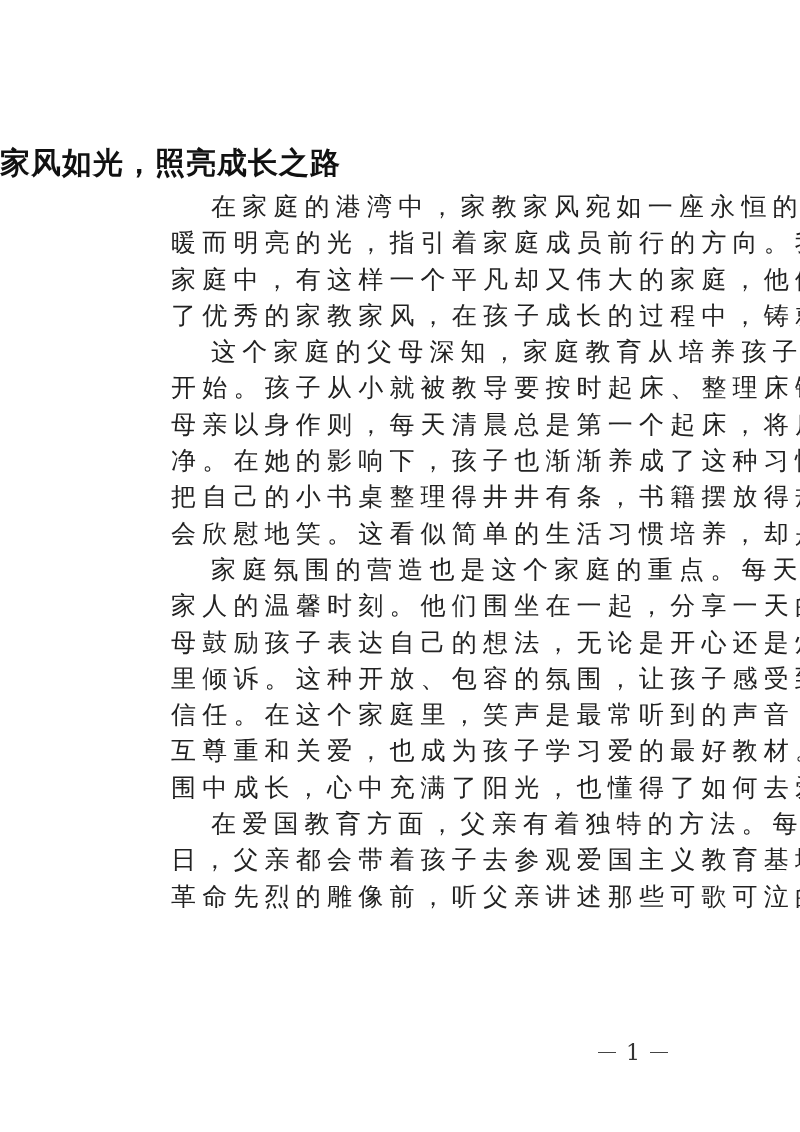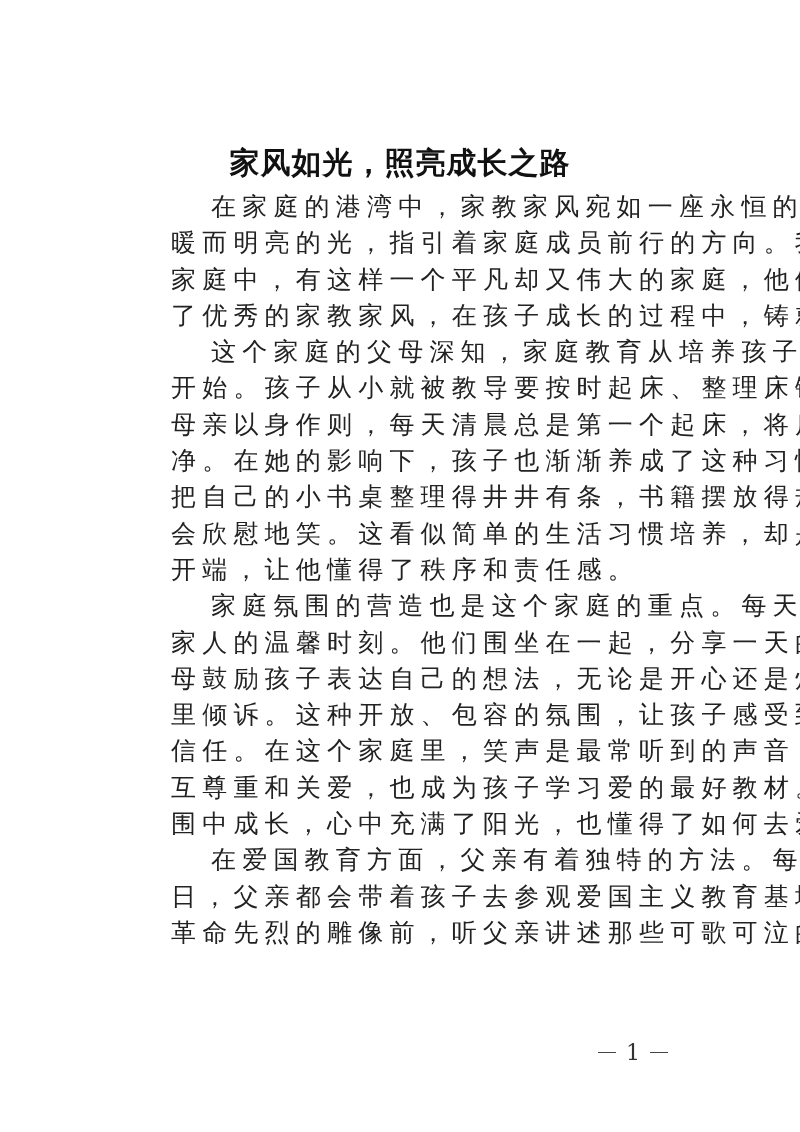--- a/index.html
+++ b/index.html
@@ -19,21 +19,20 @@
       left: 0; top: 0;
       width: 800px;
       height: 1132px;
       background: #ffffff;
     }
     .title {
       position: absolute;
       left: 0;
       top: 143px;
       width: 800px;
-      text-align: center;
       font-family: "DejaVu Serif", "Liberation Serif", serif;
       font-weight: bold;
       font-size: 30px;
       line-height: 40px;
       letter-spacing: 1px;
       color: #111111;
       margin: 0;
     }
     .body-text {
       position: absolute;
@@ -105,21 +104,20 @@
       <span class="line">了优秀的家教家风，在孩子成长的过程中，铸就了一座爱的丰碑。</span>
     </div>
 
     <div class="para">
       <span class="line first">这个家庭的父母深知，家庭教育从培养孩子良好的生活习惯</span>
       <span class="line">开始。孩子从小就被教导要按时起床、整理床铺、自己穿衣洗漱。</span>
       <span class="line">母亲以身作则，每天清晨总是第一个起床，将房间打扫得整洁干</span>
       <span class="line">净。在她的影响下，孩子也渐渐养成了这种习惯。每当看到孩子</span>
       <span class="line">把自己的小书桌整理得井井有条，书籍摆放得规规矩矩，父亲都</span>
       <span class="line">会欣慰地笑。这看似简单的生活习惯培养，却是孩子自律人生的</span>
-      <span class="line">开端，让他懂得了秩序和责任感。</span>
     </div>
 
     <div class="para">
       <span class="line first">家庭氛围的营造也是这个家庭的重点。每天晚饭过后，是一</span>
       <span class="line">家人的温馨时刻。他们围坐在一起，分享一天的见闻和趣事。父</span>
       <span class="line">母鼓励孩子表达自己的想法，无论是开心还是烦恼，都可以在这</span>
       <span class="line">里倾诉。这种开放、包容的氛围，让孩子感受到了家庭的温暖和</span>
       <span class="line">信任。在这个家庭里，笑声是最常听到的声音，而父母之间的相</span>
       <span class="line">互尊重和关爱，也成为孩子学习爱的最好教材。孩子在这样的氛</span>
       <span class="line">围中成长，心中充满了阳光，也懂得了如何去爱身边的人。</span>

